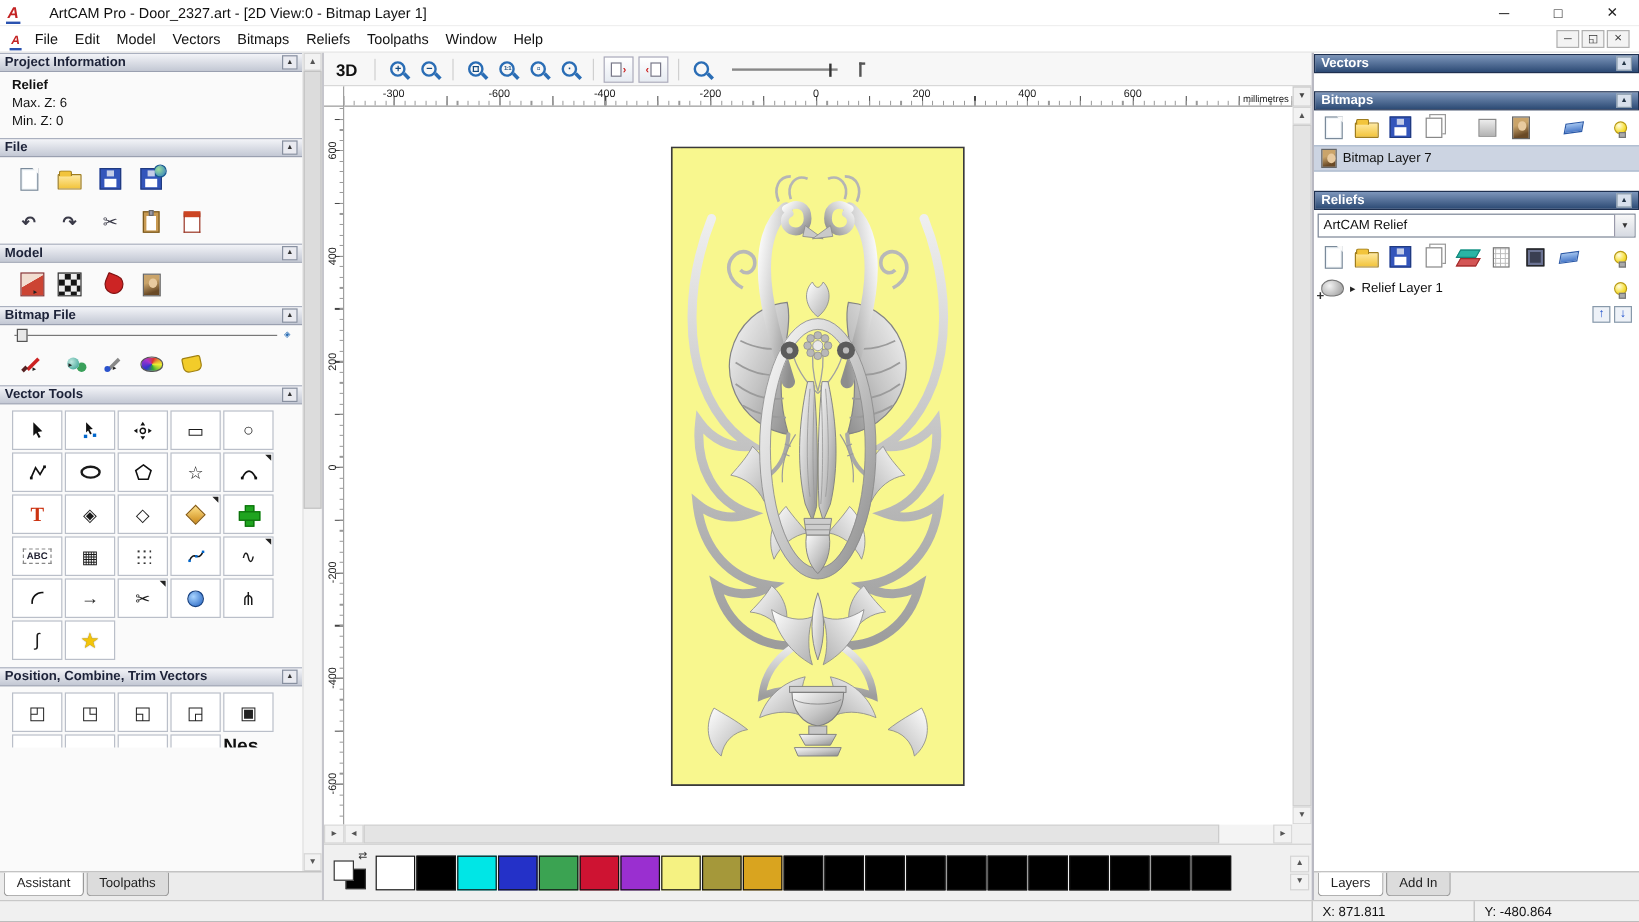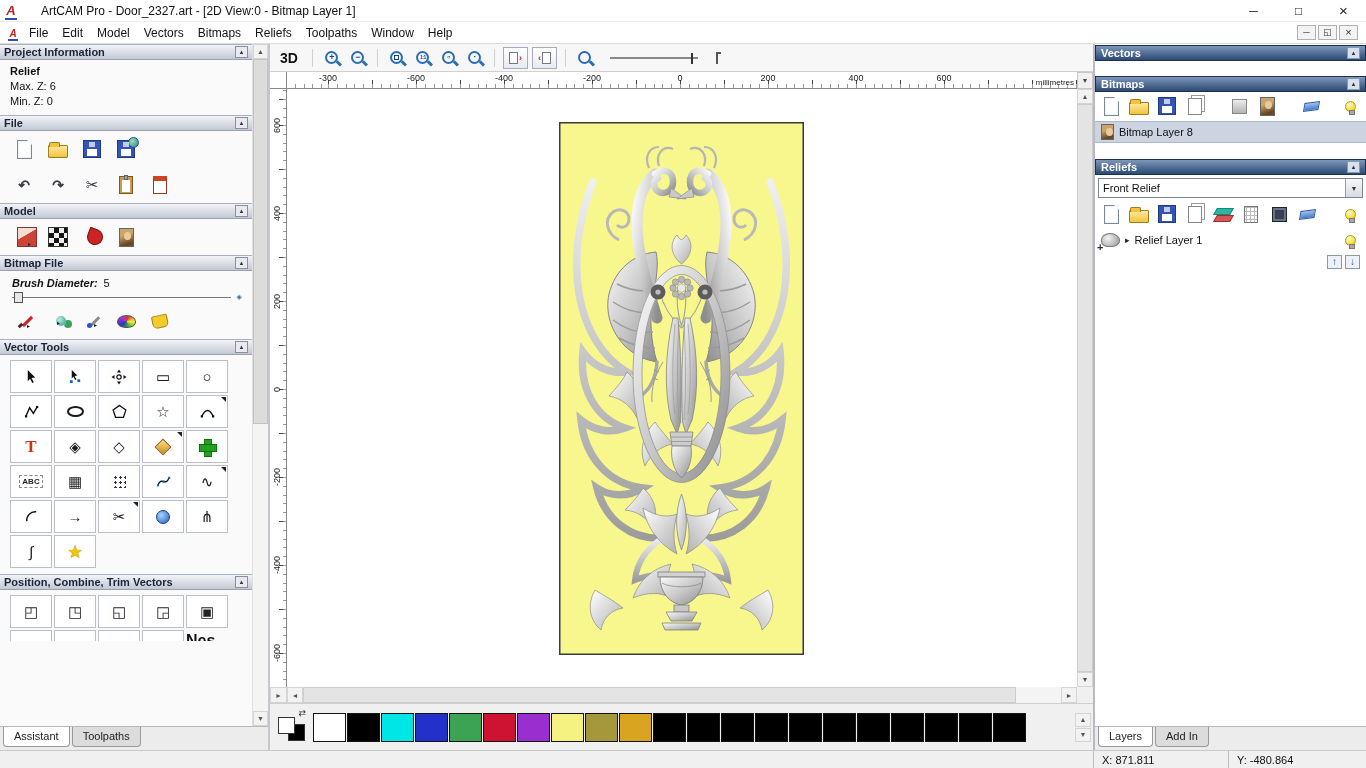--- a/index.html
+++ b/index.html
@@ -293,24 +293,20 @@
                 <span class="ddm">▸</span>
               </span>
             <span class="ico">
                 <span class="imona"></span>
               </span>
           </div>
 
           <div class="lsec">
             <span>Bitmap File</span>
             <span class="secbtn">▲</span>
-          </div>
-          <div class="brushrow">
-            <span class="brushlbl">Brush Diameter:</span>
-            <span>5</span>
           </div>
           <div class="sliderrow">
             <div class="slidetrack">
                 <div class="slidethumb"></div>
               </div>
             <span class="slidedot">◈</span>
           </div>
           <div class="icorow">
             <span class="ico">
                 <span class="ibrush"></span>
@@ -721,29 +717,29 @@
           <span class="rsp"></span>
           <span class="ico">
               <span class="ieraser"></span>
             </span>
           <span class="ico mlend">
               <span class="ibulb"></span>
             </span>
         </div>
         <div class="layerrow selected">
           <span class="imona" style="width:13px;height:16px"></span>
-          <span>Bitmap Layer 8</span>
+          <span>Bitmap Layer 7</span>
         </div>
         <div style="height:14px"></div>
         <div class="rsec">
           <span>Reliefs</span>
           <span class="rsecbtn">▲</span>
         </div>
         <div class="combo">
-          <span class="ctext">Front Relief</span>
+          <span class="ctext">ArtCAM Relief</span>
           <span class="cbtn">▼</span>
         </div>
         <div class="rtools">
           <span class="ico">
               <span class="ipage"></span>
             </span>
           <span class="ico">
               <span class="ifolder"></span>
             </span>
           <span class="ico">

